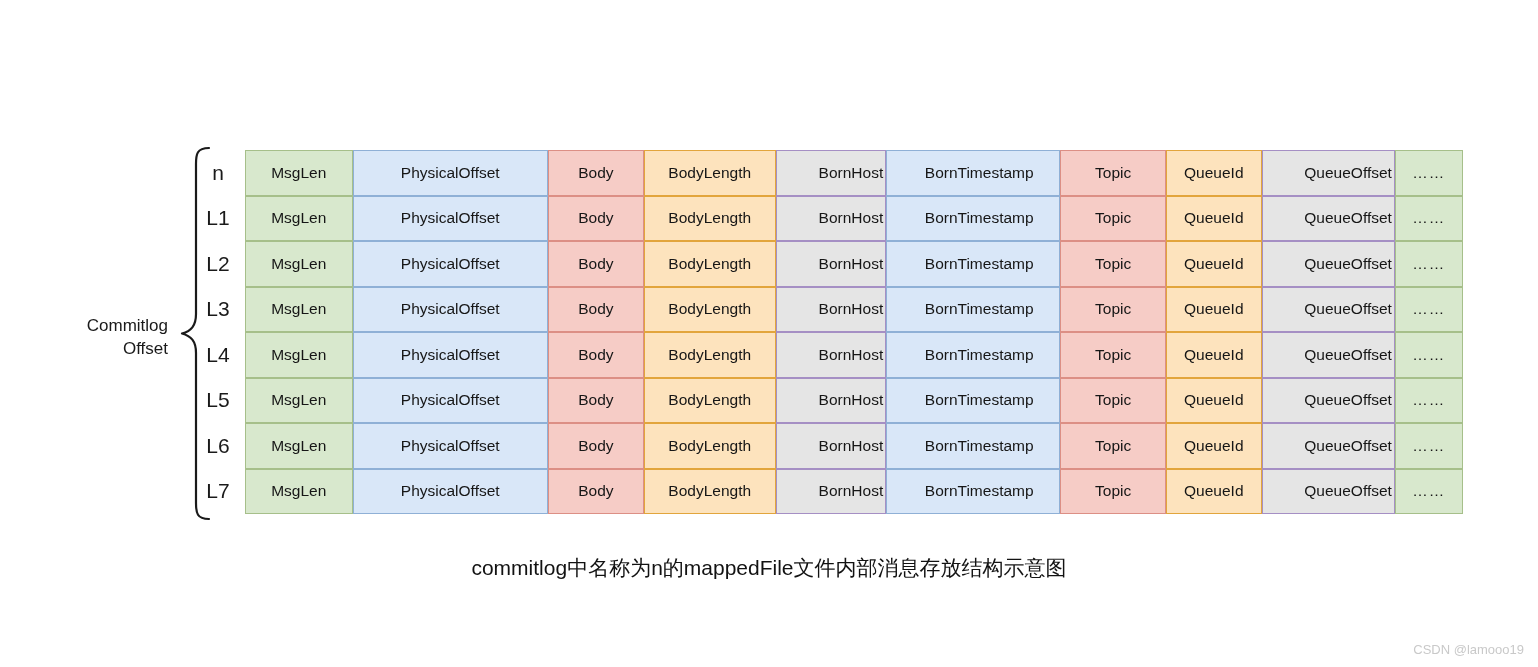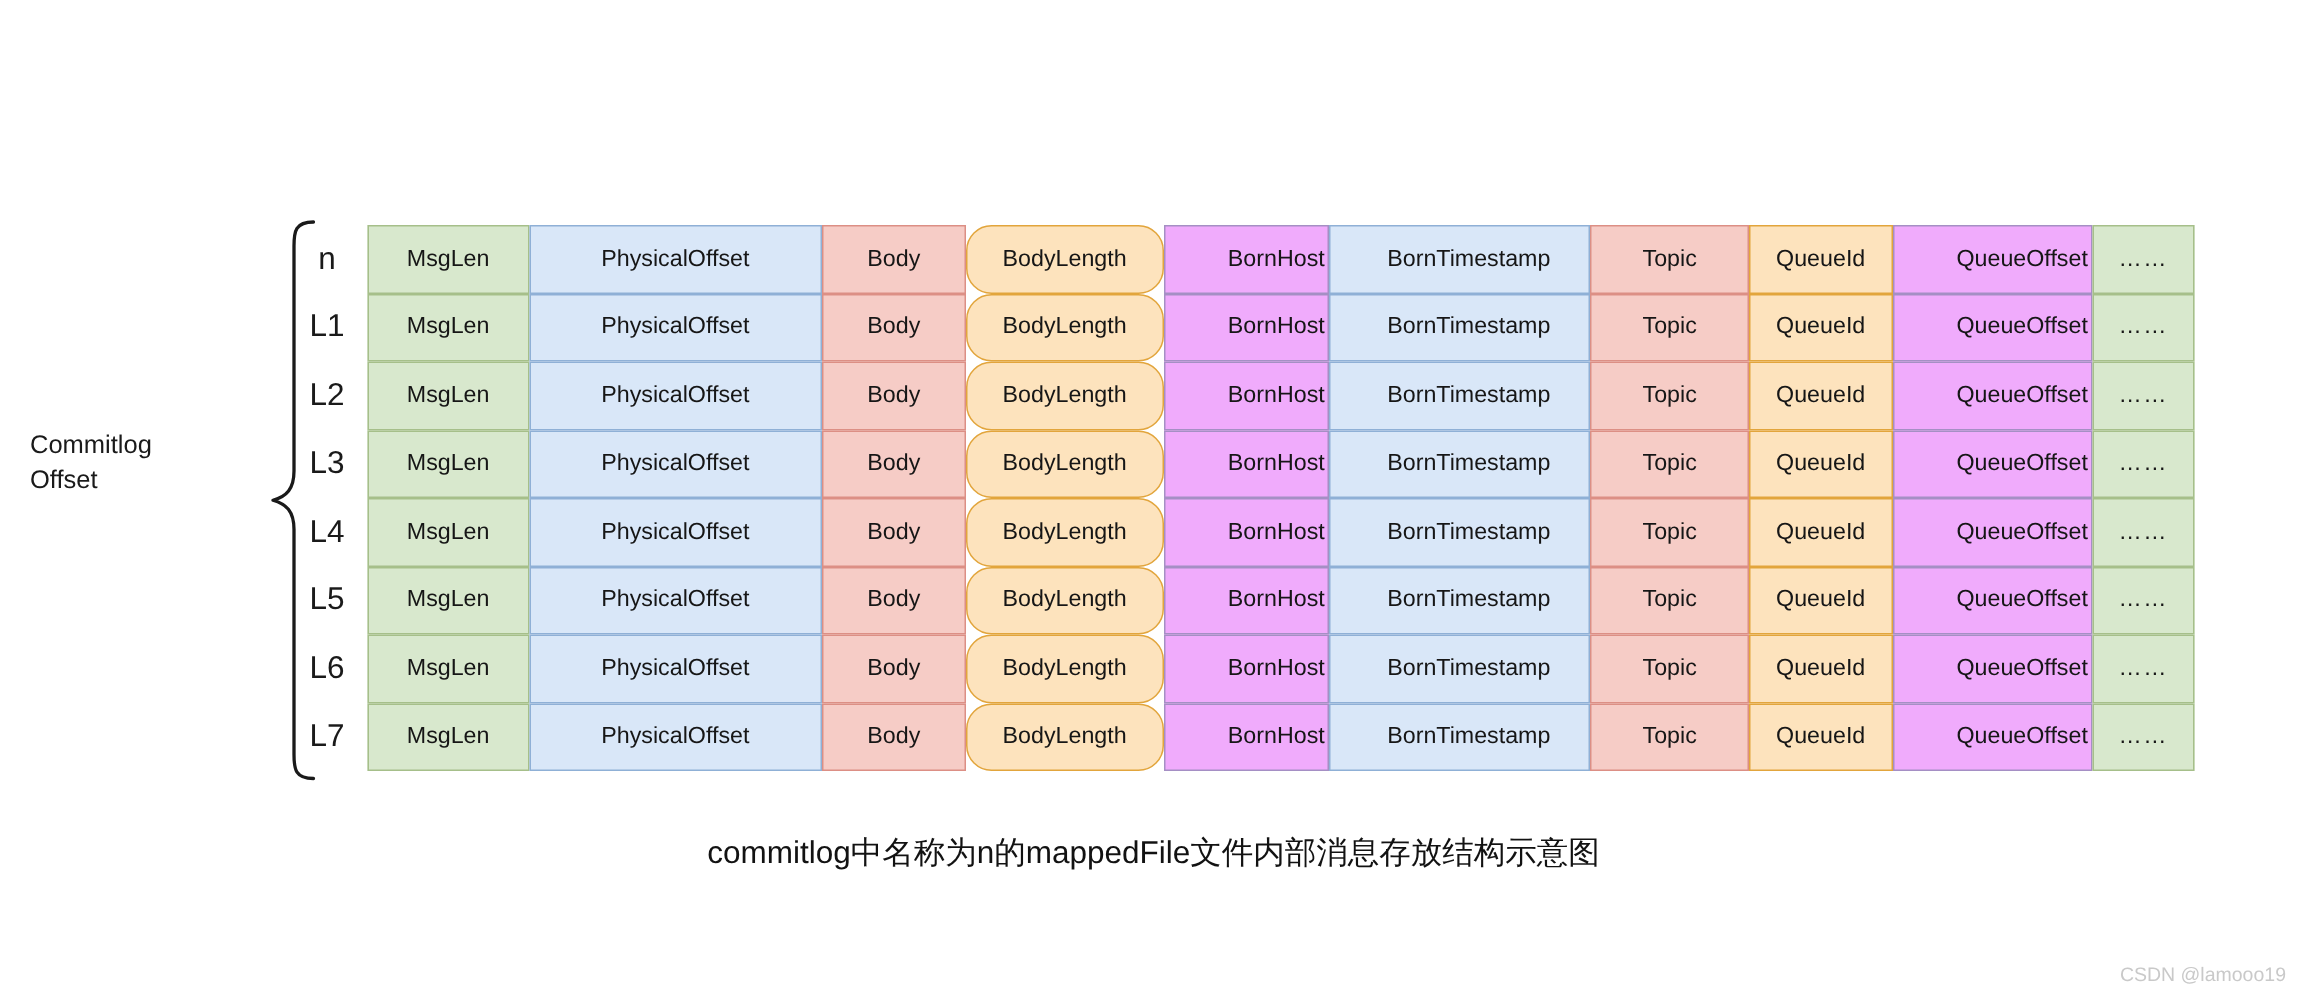--- a/index.html
+++ b/index.html
@@ -27,23 +27,23 @@
   #brace-svg {
     position: absolute;
     left: 155px;
     top: 0;
     width: 40px;
     height: 375px;
   }
   #commitlog-offset-label {
     position: absolute;
     left: 0px;
-    top: 139px;
+    top: 168px;
     width: 148px;
-    text-align: left;
+    text-align: right;
     font-size: 17px;
     line-height: 23px;
     color: #1a1a1a;
     white-space: pre-line;
   }
 
   
   #row-labels {
     position: absolute;
     left: 196px;
@@ -87,34 +87,34 @@
     border-style: solid;
     border-width: 1px;
     color: #161616;
     overflow: hidden;
     white-space: nowrap;
   }
   
   .col-0 { width: 110px; }
   .col-1 { width: 200px; }
   .col-2 { width: 98px; }
-  .col-3 { width: 135px; border-radius: 17px; }
+  .col-3 { width: 135px; }
   .col-4 { width: 112px; }
   .col-5 { width: 178px; padding-left: 12px; }
   .col-6 { width: 108px;  }
   .col-7 { width: 98px;  }
   .col-8 { width: 135px; }
   .col-9 { width: 70px;  flex: 1 1 auto; letter-spacing: 1px; }
 
   
   .t-green  { background: #d8e8cd; border-color: #a6bf8a; }
   .t-blue   { background: #d9e7f8; border-color: #8fb0d6; }
   .t-red    { background: #f6ccc6; border-color: #dc8f85; }
   .t-orange { background: #fde3bd; border-color: #e2a53c; }
-  .t-purple { background: #f0abfc; border-color: #a58fc4; padding-left: 40px; }
+  .t-purple { background: #e5e5e5; border-color: #a58fc4; padding-left: 40px; }
 
   
   .t-orange { border-width: 1.4px; }
 
   
   #caption {
     position: absolute;
     left: 0;
     top: 554px;
     width: 1538px;

